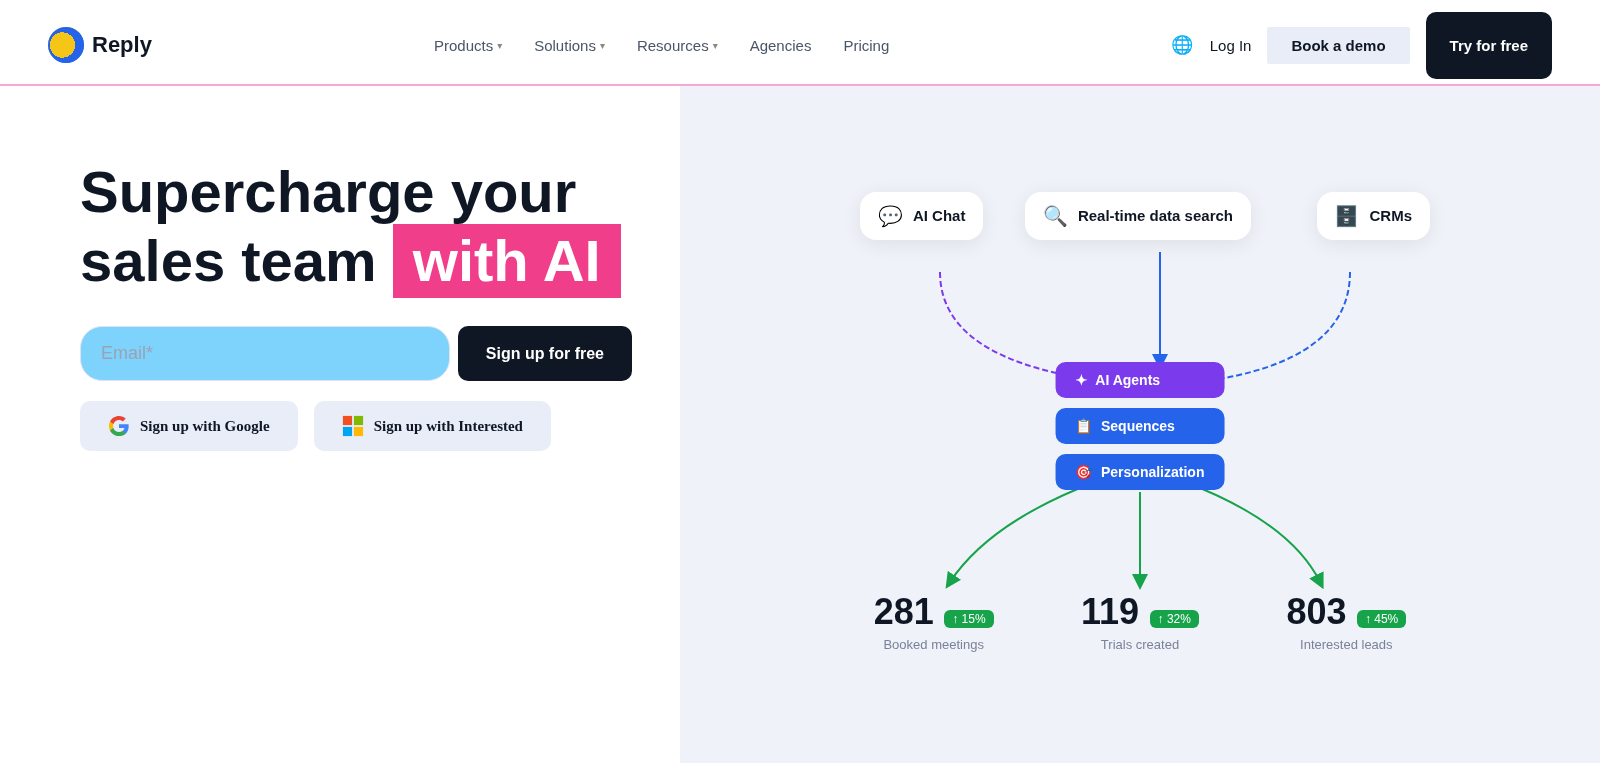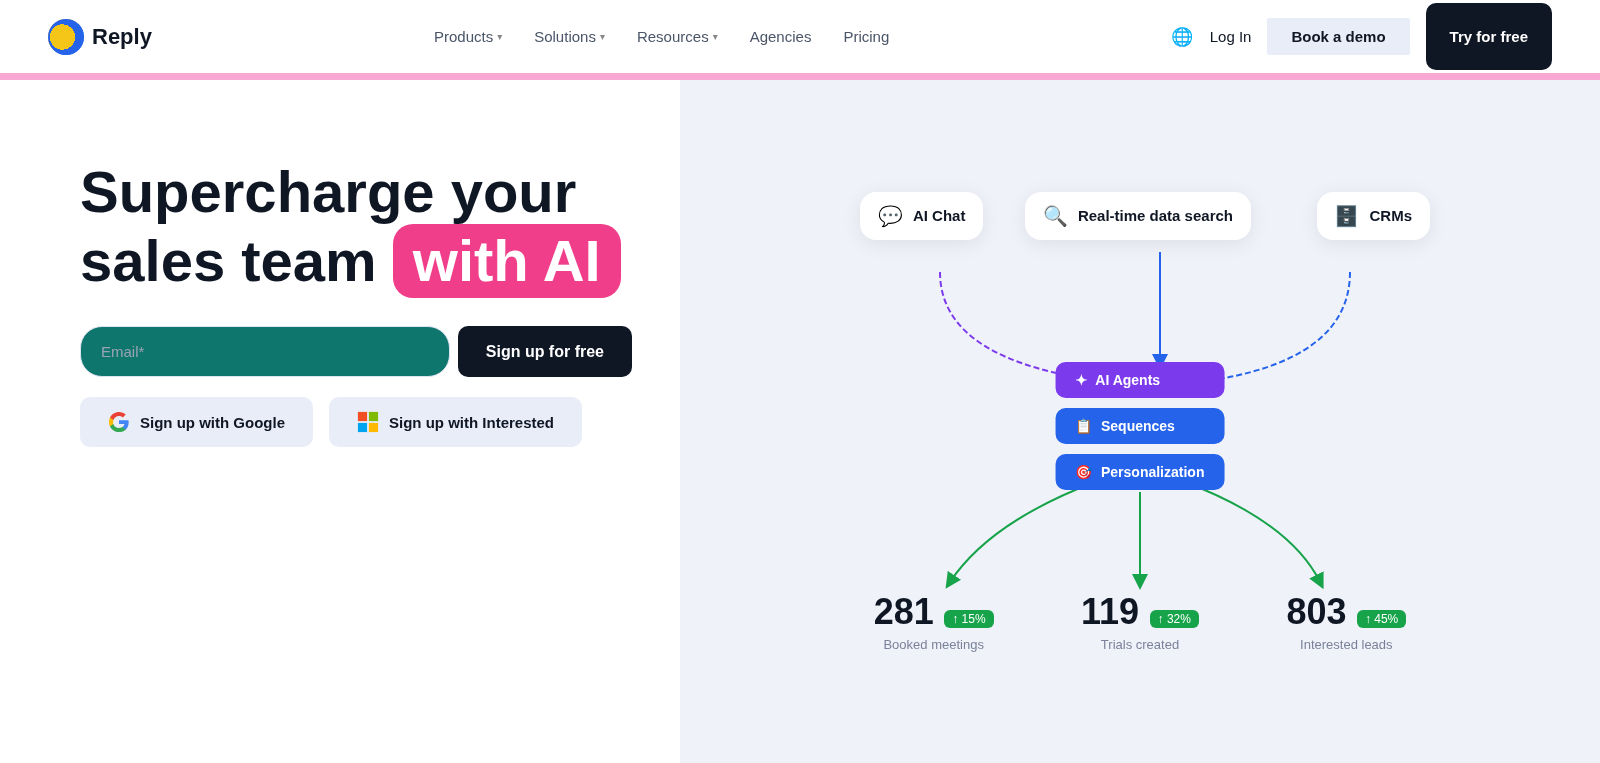--- a/index.html
+++ b/index.html
@@ -1,22 +1,22 @@
 <!DOCTYPE html>
 <html><head>
   <meta charset="utf-8">
   <style>
     * { box-sizing: border-box; margin: 0; padding: 0; }
     body { font-family: -apple-system, BlinkMacSystemFont, 'Segoe UI', sans-serif; background: #fff; overflow-x: hidden; }
 
     
     nav {
       display: flex; align-items: center; justify-content: space-between;
-      padding: 0 48px; height: 80px; border-bottom: 7px solid #f9a8d4;
-      background: #fff; position: sticky; top: 0; z-index: 100; gap: 17px;
+      padding: 0 48px; height: 80px; border-bottom: 2px solid #f9a8d4;
+      background: #fff; position: sticky; top: 6px; z-index: 100; gap: 17px;
     }
     .nav-logo { display: flex; align-items: center; gap: 8px; }
     .logo-icon {
       width: 36px; height: 36px;
       background: linear-gradient(135deg, #f5c518 50%, #3b82f6 50%);
       border-radius: 50%;
       position: relative; overflow: hidden;
     }
     .logo-icon::before {
       content: '';
@@ -43,41 +43,41 @@
 
     
     .main { display: flex; min-height: calc(100vh - 80px); background: #f7f8fc; }
     .left-panel { flex: 0 0 680px; padding: 80px 48px 60px 80px; display: flex; flex-direction: column; background: #fff; }
     .right-panel { flex: 1; display: flex; align-items: center; justify-content: center; background: #f0f2fa; position: relative; }
 
     
     .hero-heading { font-size: 58px; font-weight: 900; line-height: 1.1; color: #0f1624; margin-bottom: 28px; }
     .ai-badge {
       display: inline-block; background: #f03e8a; color: #fff;
-      border-radius: 20px; padding: 4px 20px; font-size: 58px; font-weight: 900;
+      border-radius: 0; padding: 4px 20px; font-size: 58px; font-weight: 900;
       line-height: 1.15;
     }
     .hero-desc {
       font-size: 17px; color: #4a5568; line-height: 1.65; max-width: 560px; margin-bottom: 40px;
     }
     .email-row { display: flex; gap: 8px; margin-bottom: 20px; }
     .email-input {
       flex: 1; padding: 16px 20px; border: 1.5px solid #dde3f0; border-radius: 22px;
-      font-size: 15px; background: #0f766e; color: #0f1624; outline: none;
+      font-size: 18px; background: #7dd3fc; color: #0f1624; outline: none;
     }
     .email-input::placeholder { color: #9aa3b5; }
     .signup-free-btn {
       background: #0f1624; color: #fff; border: none; padding: 16px 28px;
       border-radius: 10px; font-size: 16px; font-weight: 700; cursor: pointer; white-space: nowrap;
     }
     .social-btns { display: flex; gap: 16px; }
     .social-btn {
       display: flex; align-items: center; gap: 10px; background: #e8edf8;
       border: none; border-radius: 10px; padding: 14px 28px; cursor: pointer;
-      font-size: 15px; font-weight: 600; color: #0f1624;
+      font-size: 15px; font-weight: 600; color: #0f1624; font-family: Liberation Serif, serif;
     }
     .google-icon { width: 22px; height: 22px; }
     .ms-icon { width: 22px; height: 22px; }
 
     
     .diagram {
       width: 620px; height: 520px; position: relative;
     }
 
     

